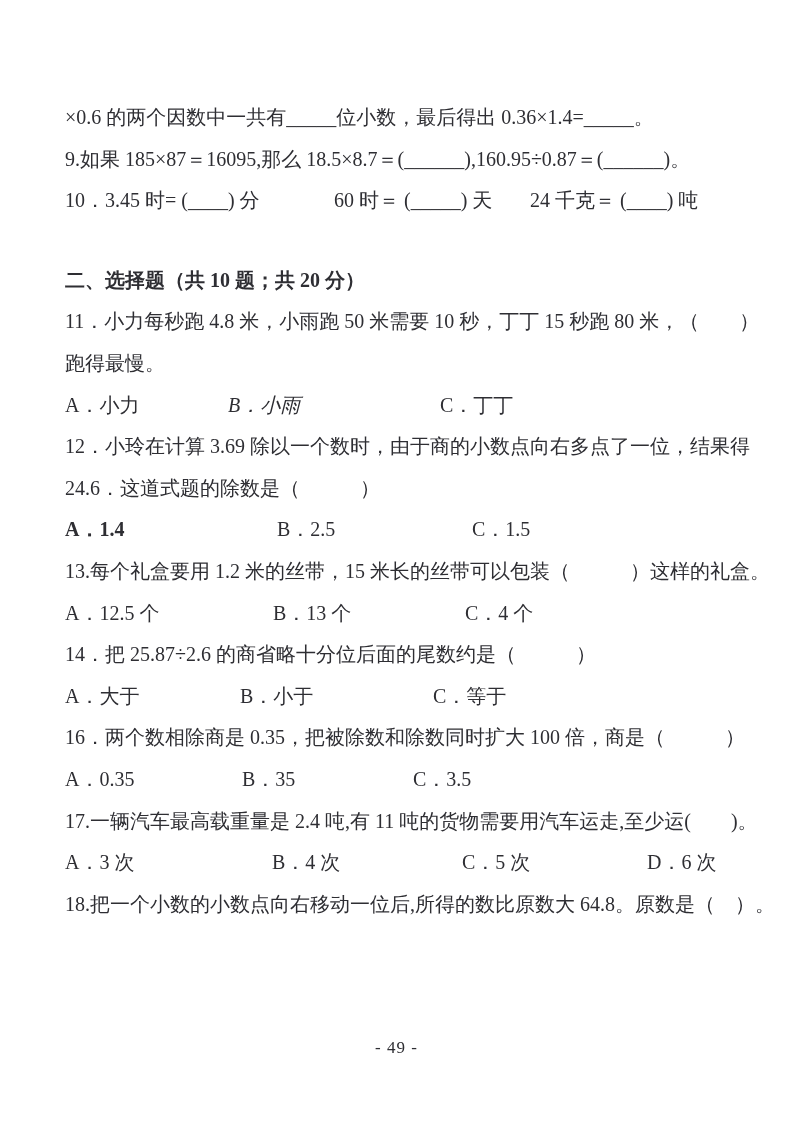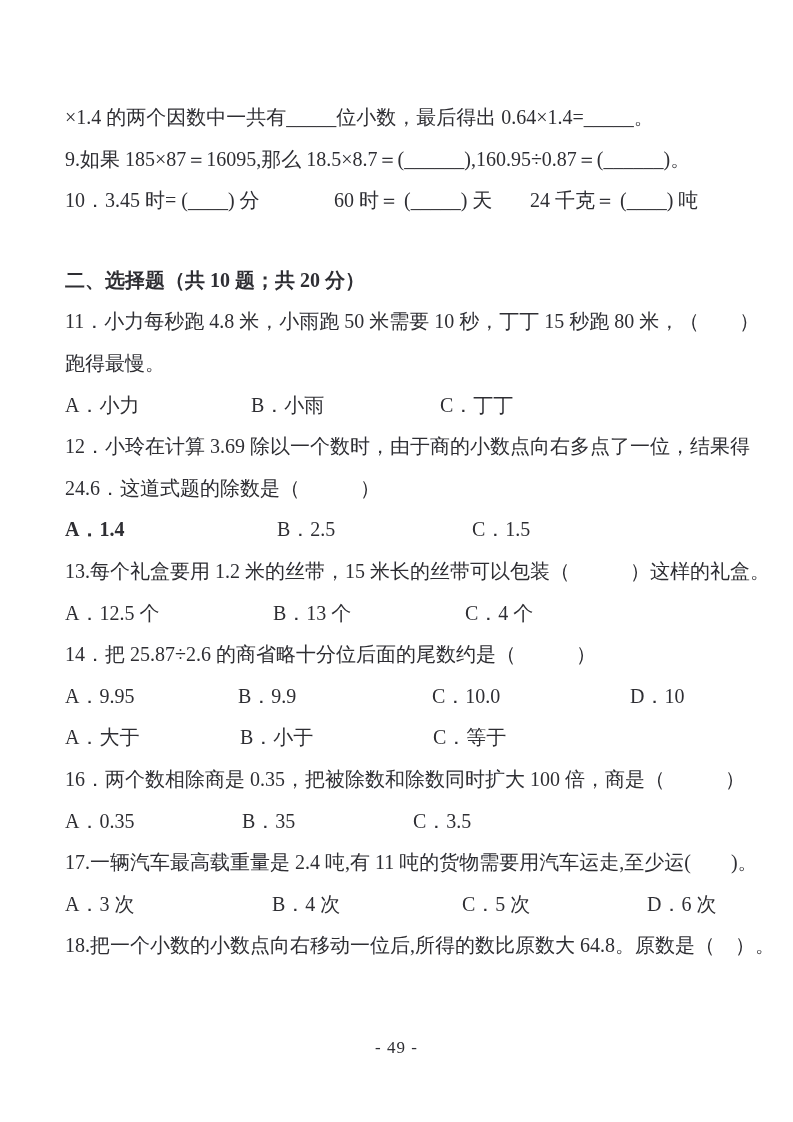--- a/index.html
+++ b/index.html
@@ -56,35 +56,34 @@
     text-align: center;
     font-size: 17px;
     letter-spacing: 1px;
   }
 </style>
 </head>
 <body>
 
 <div class="page" style="background: rgb(255, 255, 255); color: rgb(46, 46, 51);">
   <div class="doc-body">
-      <div class="line text"><span class="fulltext">×1.4 的两个因数中一共有_____位小数，最后得出 0.64×1.4=_____。</span></div>
+      <div class="line text"><span class="fulltext">×0.6 的两个因数中一共有_____位小数，最后得出 0.36×1.4=_____。</span></div>
       <div class="line text"><span class="fulltext">9.如果 185×87＝16095,那么 18.5×8.7＝(______),160.95÷0.87＝(______)。</span></div>
       <div class="line segments"><span class="seg" style="left: 65px;">10．3.45 时= (____) 分</span><span class="seg" style="left: 334px;">60 时＝ (_____) 天</span><span class="seg" style="left: 530px;">24 千克＝ (____) 吨</span></div>
       <div class="line blank"></div>
       <div class="line heading"><span class="fulltext">二、选择题（共 10 题；共 20 分）</span></div>
       <div class="line text"><span class="fulltext">11．小力每秒跑 4.8 米，小雨跑 50 米需要 10 秒，丁丁 15 秒跑 80 米，（　　）</span></div>
       <div class="line text"><span class="fulltext">跑得最慢。</span></div>
-      <div class="line segments"><span class="seg" style="left: 65px;">A．小力</span><span class="seg" style="left: 251px;">B．小雨</span><span class="seg" style="left: 440px;">C．丁丁</span></div>
+      <div class="line segments"><span class="seg" style="left: 65px;">A．小力</span><span class="seg" style="left: 228px; font-style: italic;">B．小雨</span><span class="seg" style="left: 440px;">C．丁丁</span></div>
       <div class="line text"><span class="fulltext">12．小玲在计算 3.69 除以一个数时，由于商的小数点向右多点了一位，结果得</span></div>
       <div class="line text"><span class="fulltext">24.6．这道式题的除数是（　　　）</span></div>
       <div class="line segments"><span class="seg" style="left: 65px; font-weight: bold;">A．1.4</span><span class="seg" style="left: 277px;">B．2.5</span><span class="seg" style="left: 436px; margin-left: 36px;">C．1.5</span></div>
       <div class="line text"><span class="fulltext">13.每个礼盒要用 1.2 米的丝带，15 米长的丝带可以包装（　　　）这样的礼盒。</span></div>
       <div class="line segments"><span class="seg" style="left: 65px;">A．12.5 个</span><span class="seg" style="left: 273px;">B．13 个</span><span class="seg" style="left: 465px;">C．4 个</span></div>
       <div class="line text"><span class="fulltext">14．把 25.87÷2.6 的商省略十分位后面的尾数约是（　　　）</span></div>
-      <div class="line segments"><span class="seg" style="left: 65px;">A．9.95</span><span class="seg" style="left: 238px;">B．9.9</span><span class="seg" style="left: 432px;">C．10.0</span><span class="seg" style="left: 630px;">D．10</span></div>
       <div class="line segments"><span class="seg" style="left: 65px;">A．大于</span><span class="seg" style="left: 240px;">B．小于</span><span class="seg" style="left: 433px;">C．等于</span></div>
       <div class="line text"><span class="fulltext">16．两个数相除商是 0.35，把被除数和除数同时扩大 100 倍，商是（　　　）</span></div>
       <div class="line segments"><span class="seg" style="left: 65px;">A．0.35</span><span class="seg" style="left: 242px;">B．35</span><span class="seg" style="left: 413px;">C．3.5</span></div>
       <div class="line text"><span class="fulltext">17.一辆汽车最高载重量是 2.4 吨,有 11 吨的货物需要用汽车运走,至少运(　　)。</span></div>
       <div class="line segments"><span class="seg" style="left: 65px;">A．3 次</span><span class="seg" style="left: 272px;">B．4 次</span><span class="seg" style="left: 462px;">C．5 次</span><span class="seg" style="left: 647px;">D．6 次</span></div>
       <div class="line text"><span class="fulltext">18.把一个小数的小数点向右移动一位后,所得的数比原数大 64.8。原数是（　）。</span></div>
     </div>
   <div class="page-footer">
     <span>- 49 -</span>
   </div>

